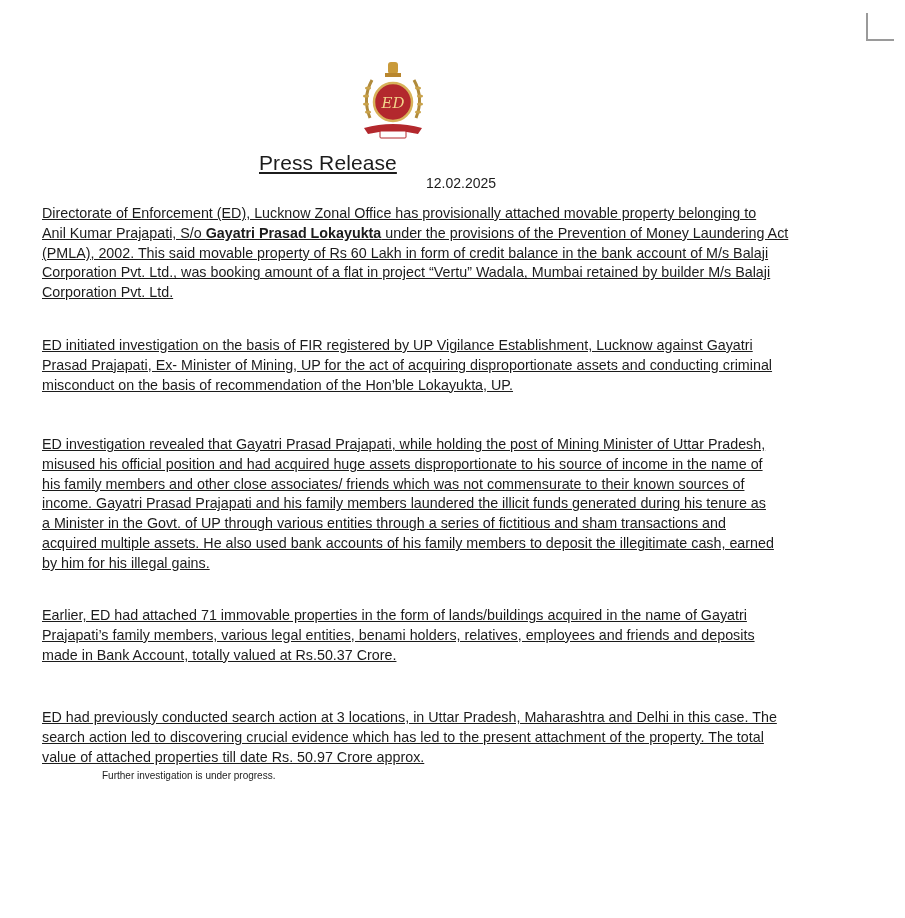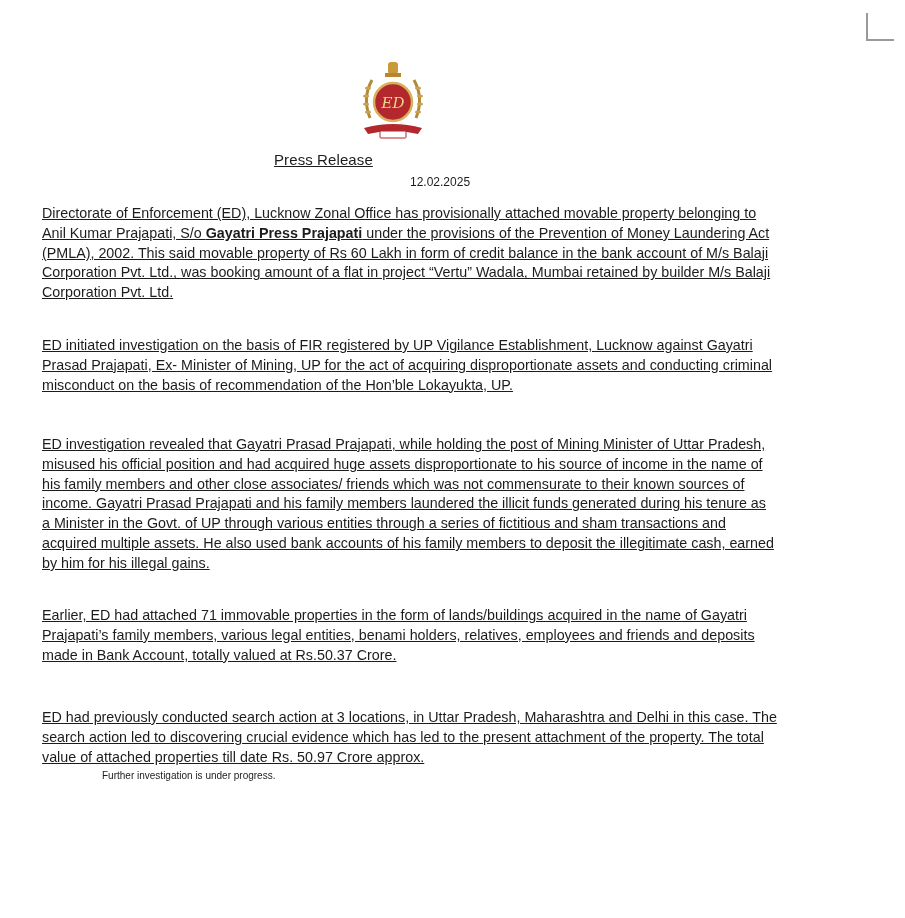--- a/index.html
+++ b/index.html
@@ -1,22 +1,22 @@
 <!DOCTYPE html>
 <html><head>
 <meta charset="utf-8">
 <style>
   html, body { margin: 0; padding: 0; background: #ffffff; }
   body { width: 905px; height: 918px; position: relative; overflow: hidden;
          font-family: "Liberation Sans", "DejaVu Sans", sans-serif; color: #1c1c1c; }
   .corner-mark { position: absolute; left: 866px; top: 13px; width: 28px; height: 28px;
                  border-left: 2px solid #9a9a9a; border-bottom: 2px solid #9a9a9a; box-sizing: border-box; }
   .emblem { position: absolute; left: 358px; top: 58px; width: 70px; height: 84px; }
-  .title { position: absolute; left: 274px; top: 151px; font-size: 15px; text-decoration: underline; letter-spacing: 0.1px; }
-  .date { position: absolute; left: 410px; top: 175px; font-size: 12px; }
+  .title { position: absolute; left: 259px; top: 151px; font-size: 21px; text-decoration: underline; letter-spacing: 0.1px; }
+  .date { position: absolute; left: 426px; top: 175px; font-size: 14px; }
   .para { position: absolute; left: 42px; width: 860px; font-size: 14.3px; line-height: 19.8px; margin: 0; white-space: pre-line; text-decoration: underline; }
   .p1 { top: 204px; }
   .p2 { top: 336px; }
   .p3 { top: 435px; }
   .p4 { top: 606px; }
   .p5 { top: 708px; }
   .closing { position: absolute; left: 102px; top: 770px; font-size: 10px; }
   b { font-weight: bold; }
 </style>
 </head>
@@ -48,21 +48,21 @@
 
     <path d="M6 70 Q35 62 64 70 L60 76 Q35 70 10 76 Z" fill="#b3282d"></path>
     <rect x="22" y="73" width="26" height="7" rx="1" fill="#ffffff" stroke="#b3282d" stroke-width="1"></rect>
   </svg>
 </div>
 
 <div class="title">Press Release</div>
 <div class="date">12.02.2025</div>
 
 <p class="para p1"><span>Directorate of Enforcement (ED), Lucknow Zonal Office has provisionally attached movable property belonging to
-Anil Kumar Prajapati, S/o </span><b>Gayatri Press Prajapati</b><span> under the provisions of the Prevention of Money Laundering Act
+Anil Kumar Prajapati, S/o </span><b>Gayatri Prasad Lokayukta</b><span> under the provisions of the Prevention of Money Laundering Act
 (PMLA), 2002. This said movable property of Rs 60 Lakh in form of credit balance in the bank account of M/s Balaji
 Corporation Pvt. Ltd., was booking amount of a flat in project “Vertu” Wadala, Mumbai retained by builder M/s Balaji
 Corporation Pvt. Ltd.</span></p>
 
 <p class="para p2">ED initiated investigation on the basis of FIR registered by UP Vigilance Establishment, Lucknow against  Gayatri
 Prasad Prajapati, Ex- Minister of Mining, UP for the act of acquiring disproportionate assets and conducting criminal
 misconduct on the basis of recommendation of the Hon’ble Lokayukta, UP.</p>
 <p class="para p3">ED investigation revealed that Gayatri Prasad Prajapati, while holding the post of Mining Minister of Uttar Pradesh,
 misused his official position and had acquired huge assets disproportionate to his source of income in the name of
 his family members and other close associates/ friends which was not commensurate to their known sources of

